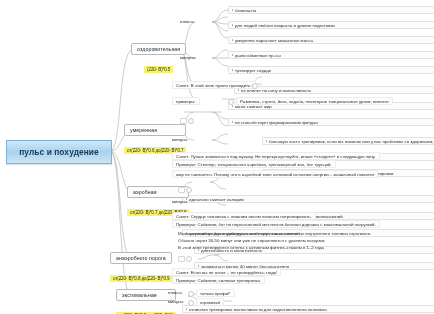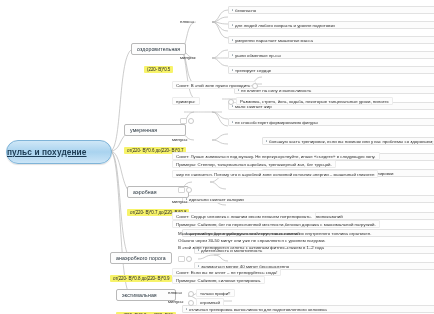--- a/index.html
+++ b/index.html
@@ -13,28 +13,27 @@
   #canvas{position:absolute;inset:0;}
   svg.links{position:absolute;left:0;top:0;width:434px;height:314px;pointer-events:none;}
 
   .node{position:absolute;white-space:nowrap;}
 
   
   .root{
     left:6px;top:140px;
     width:104px;height:22px;
     border:1px solid #7fb4d8;
-    border-radius:12px;
+    border-radius:0;
     background:linear-gradient(to bottom,#cfe7f7 0%,#a9d3ef 50%,#cbe5f7 100%);
     color:#1b3a52;
     font-size:8.3px;font-weight:bold;
-    display:flex;align-items:center;
+    display:flex;align-items:center;justify-content:center;
     letter-spacing:.1px;
     box-shadow:0 1px 1px rgba(0,0,0,.12);
-    text-decoration:underline;
   }
 
   
   .topic{
     border:1px solid #b9b9b9;
     background:#fdfdfd;
     border-radius:2px;
     font-size:5.2px;
     color:#23303a;
     padding:2px 5px;

